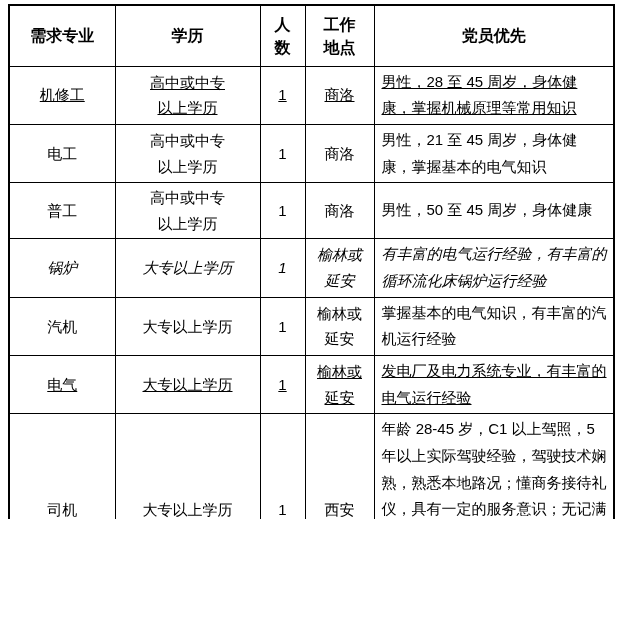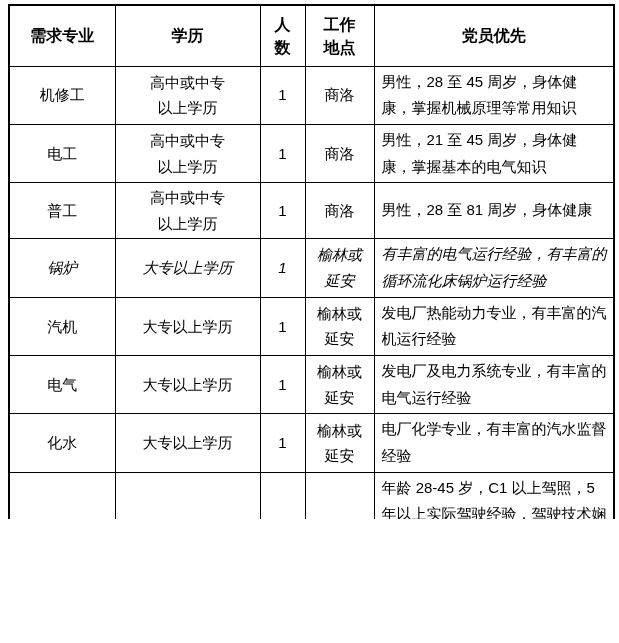--- a/index.html
+++ b/index.html
@@ -39,26 +39,26 @@
     font-size: 16px;
     font-weight: bold;
     line-height: 1.45;
   }
   td.req {
     text-align: left;
     padding: 2px 6px 2px 7px;
     line-height: 1.78;
   }
   thead tr      { height: 61px; }
-  tbody tr:nth-child(1) { height: 53px; }
+  tbody tr:nth-child(1) { height: 53px; text-decoration: underline; }
   tbody tr:nth-child(2) { height: 54px; border-radius: 9px; }
   tbody tr:nth-child(3) { height: 56px; }
   tbody tr:nth-child(4) { height: 51px; font-style: italic; }
   tbody tr:nth-child(5) { height: 55px; margin-top: 28px; }
-  tbody tr:nth-child(6) { height: 54px; }
+  tbody tr:nth-child(6) { height: 54px; text-decoration: underline; }
   tbody tr:nth-child(7) { height: 55px; }
   tbody tr:nth-child(8) { height: 185px; }
   col.c-profession { width: 106px; }
   col.c-education  { width: 145px; }
   col.c-count      { width: 45px; }
   col.c-location   { width: 69px; }
   col.c-req        { width: 240px; }
 </style>
 </head>
 <body>
@@ -99,53 +99,45 @@
         <td>1</td>
         <td>商洛</td>
         <td class="req">男性，21 至 45 周岁，身体健康，掌握基本的电气知识</td>
       </tr>
       <tr>
         <td>普工</td>
         <td>高中或中专
 以上学历</td>
         <td>1</td>
         <td>商洛</td>
-        <td class="req">男性，28 至 81 周岁，身体健康</td>
+        <td class="req">男性，50 至 45 周岁，身体健康</td>
       </tr>
       <tr>
         <td>锅炉</td>
         <td>大专以上学历</td>
         <td>1</td>
         <td>榆林或
 延安</td>
         <td class="req">有丰富的电气运行经验，有丰富的循环流化床锅炉运行经验</td>
       </tr>
       <tr>
         <td>汽机</td>
         <td>大专以上学历</td>
         <td>1</td>
         <td>榆林或
 延安</td>
-        <td class="req">发电厂热能动力专业，有丰富的汽机运行经验</td>
+        <td class="req">掌握基本的电气知识，有丰富的汽机运行经验</td>
       </tr>
       <tr>
         <td>电气</td>
         <td>大专以上学历</td>
         <td>1</td>
         <td>榆林或
 延安</td>
         <td class="req">发电厂及电力系统专业，有丰富的电气运行经验</td>
-      </tr>
-      <tr>
-        <td>化水</td>
-        <td>大专以上学历</td>
-        <td>1</td>
-        <td>榆林或
-延安</td>
-        <td class="req">电厂化学专业，有丰富的汽水监督经验</td>
       </tr>
       <tr>
         <td>司机</td>
         <td>大专以上学历</td>
         <td>1</td>
         <td>西安</td>
         <td class="req">年龄 28-45 岁，C1 以上驾照，5 年以上实际驾驶经验，驾驶技术娴熟，熟悉本地路况；懂商务接待礼仪，具有一定的服务意识；无记满分记录，无重大事故及交通违章，职业道德觉悟高，退伍军人、党员优先。</td>
       </tr>
     </tbody>
   </table>

